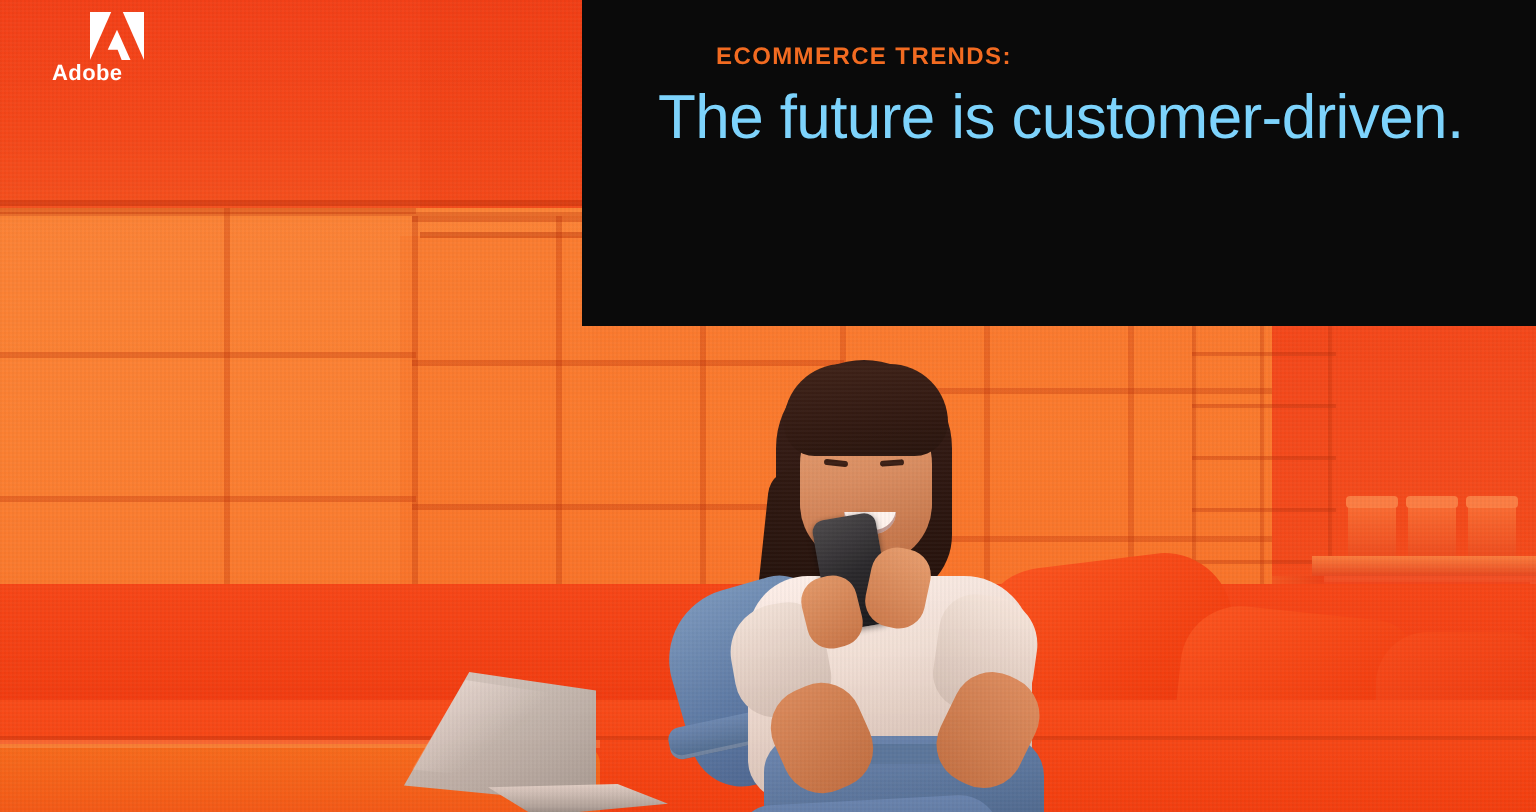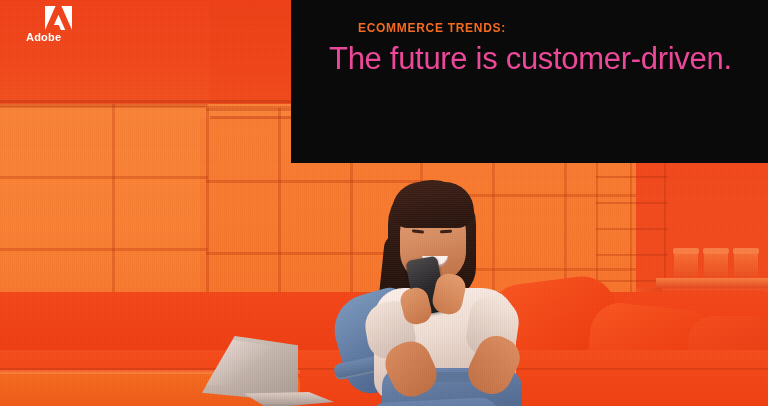--- a/index.html
+++ b/index.html
@@ -476,21 +476,21 @@
     white-space: nowrap;
     margin-left: 27px;
   }
   .headline {
     position: absolute;
     left: 38px; top: 40px;
     width: 430px;
   }
   .headline-line {
     display: block;
-    color: #ec4899;
+    color: #7dd3fc;
     font-family: "Liberation Sans", sans-serif;
     font-size: 31px;
     font-weight: 400;
     line-height: 37px;
     letter-spacing: -.3px;
     white-space: nowrap;
   }
 </style>
 </head>
 <body>

